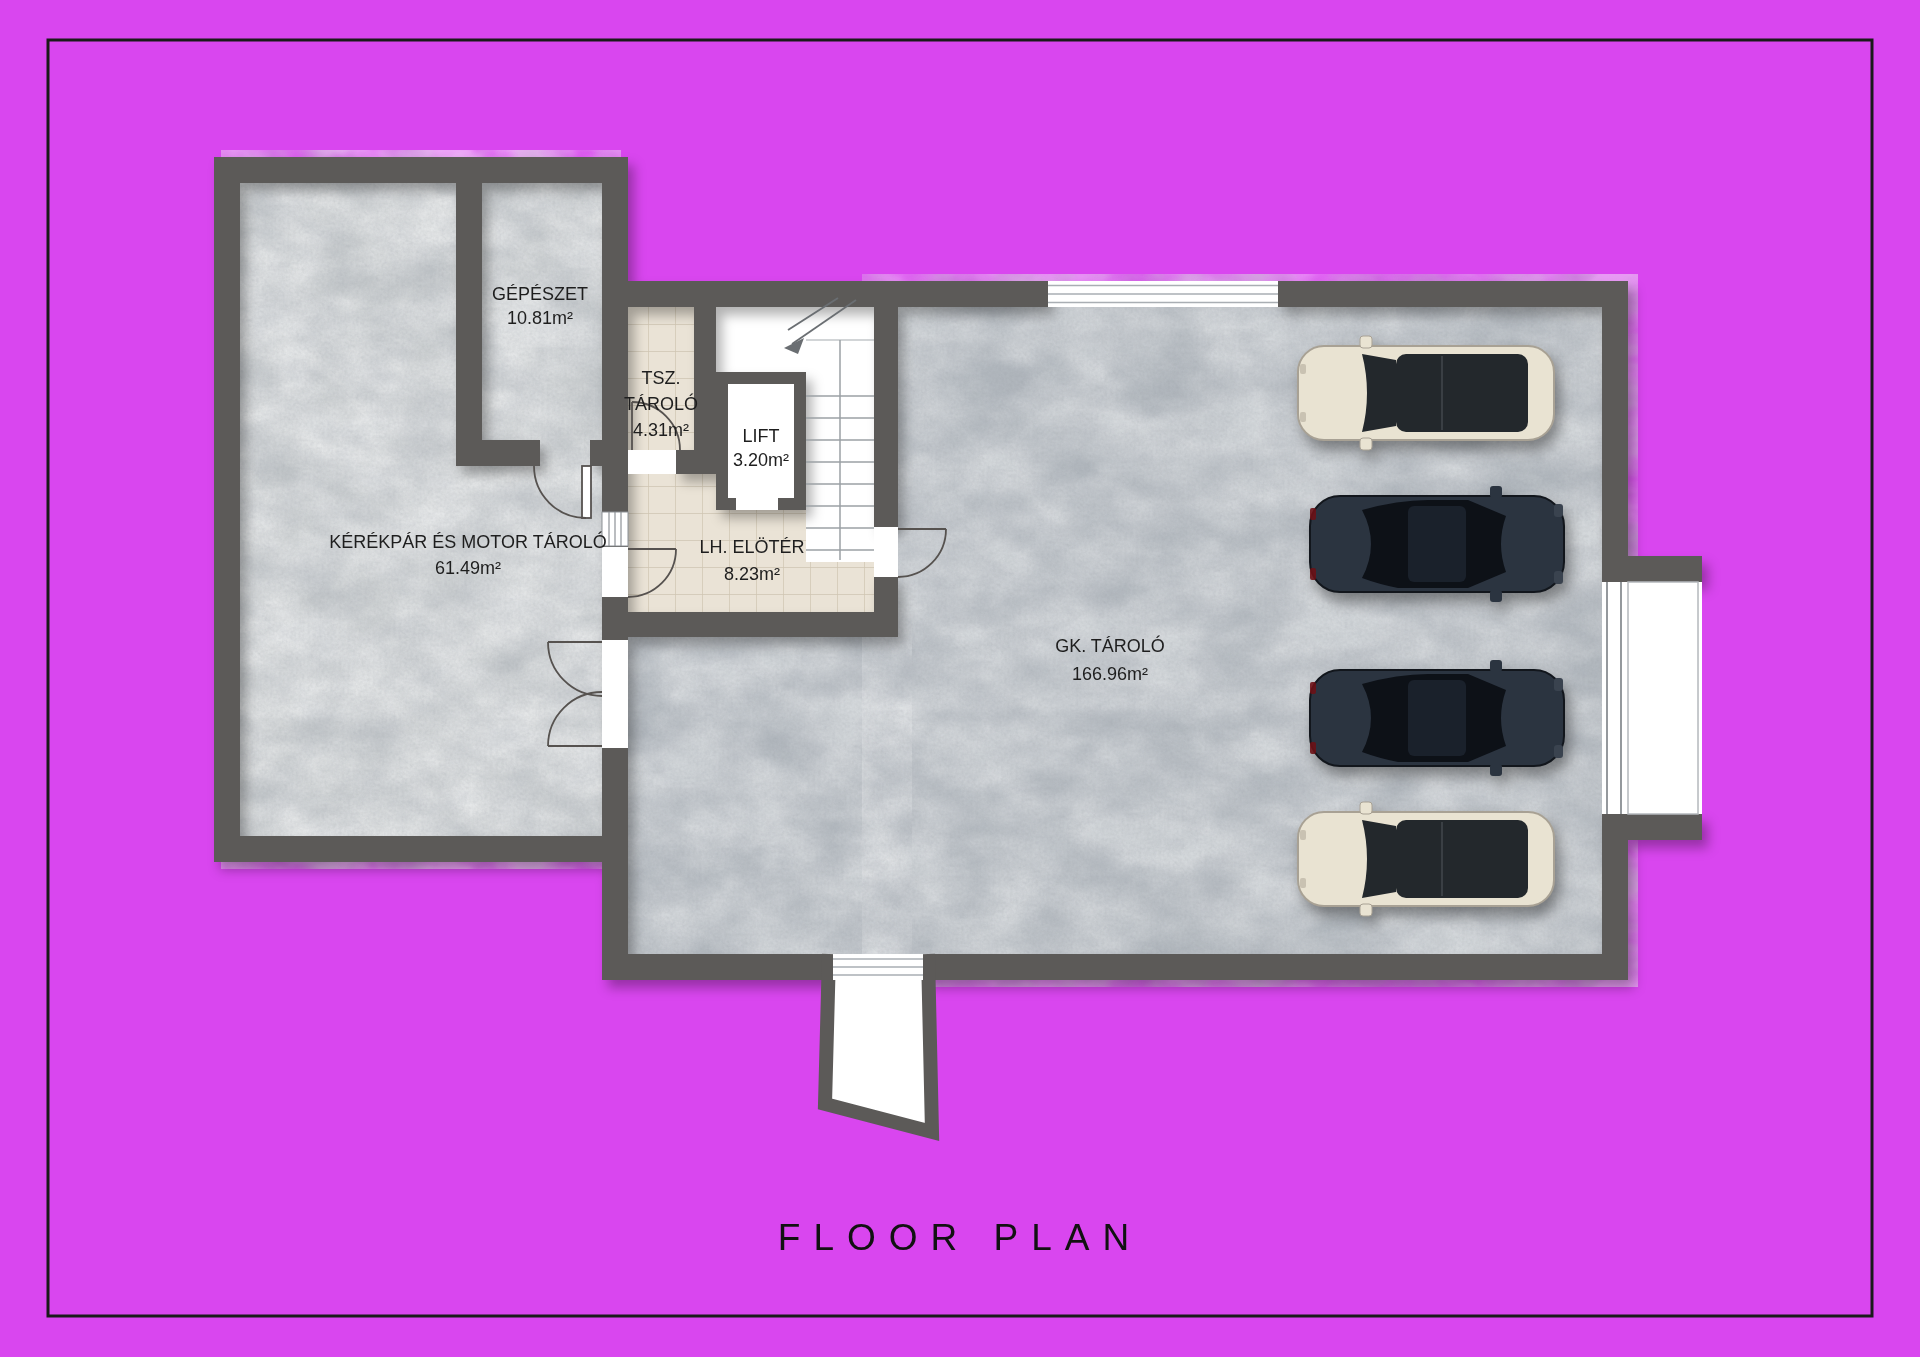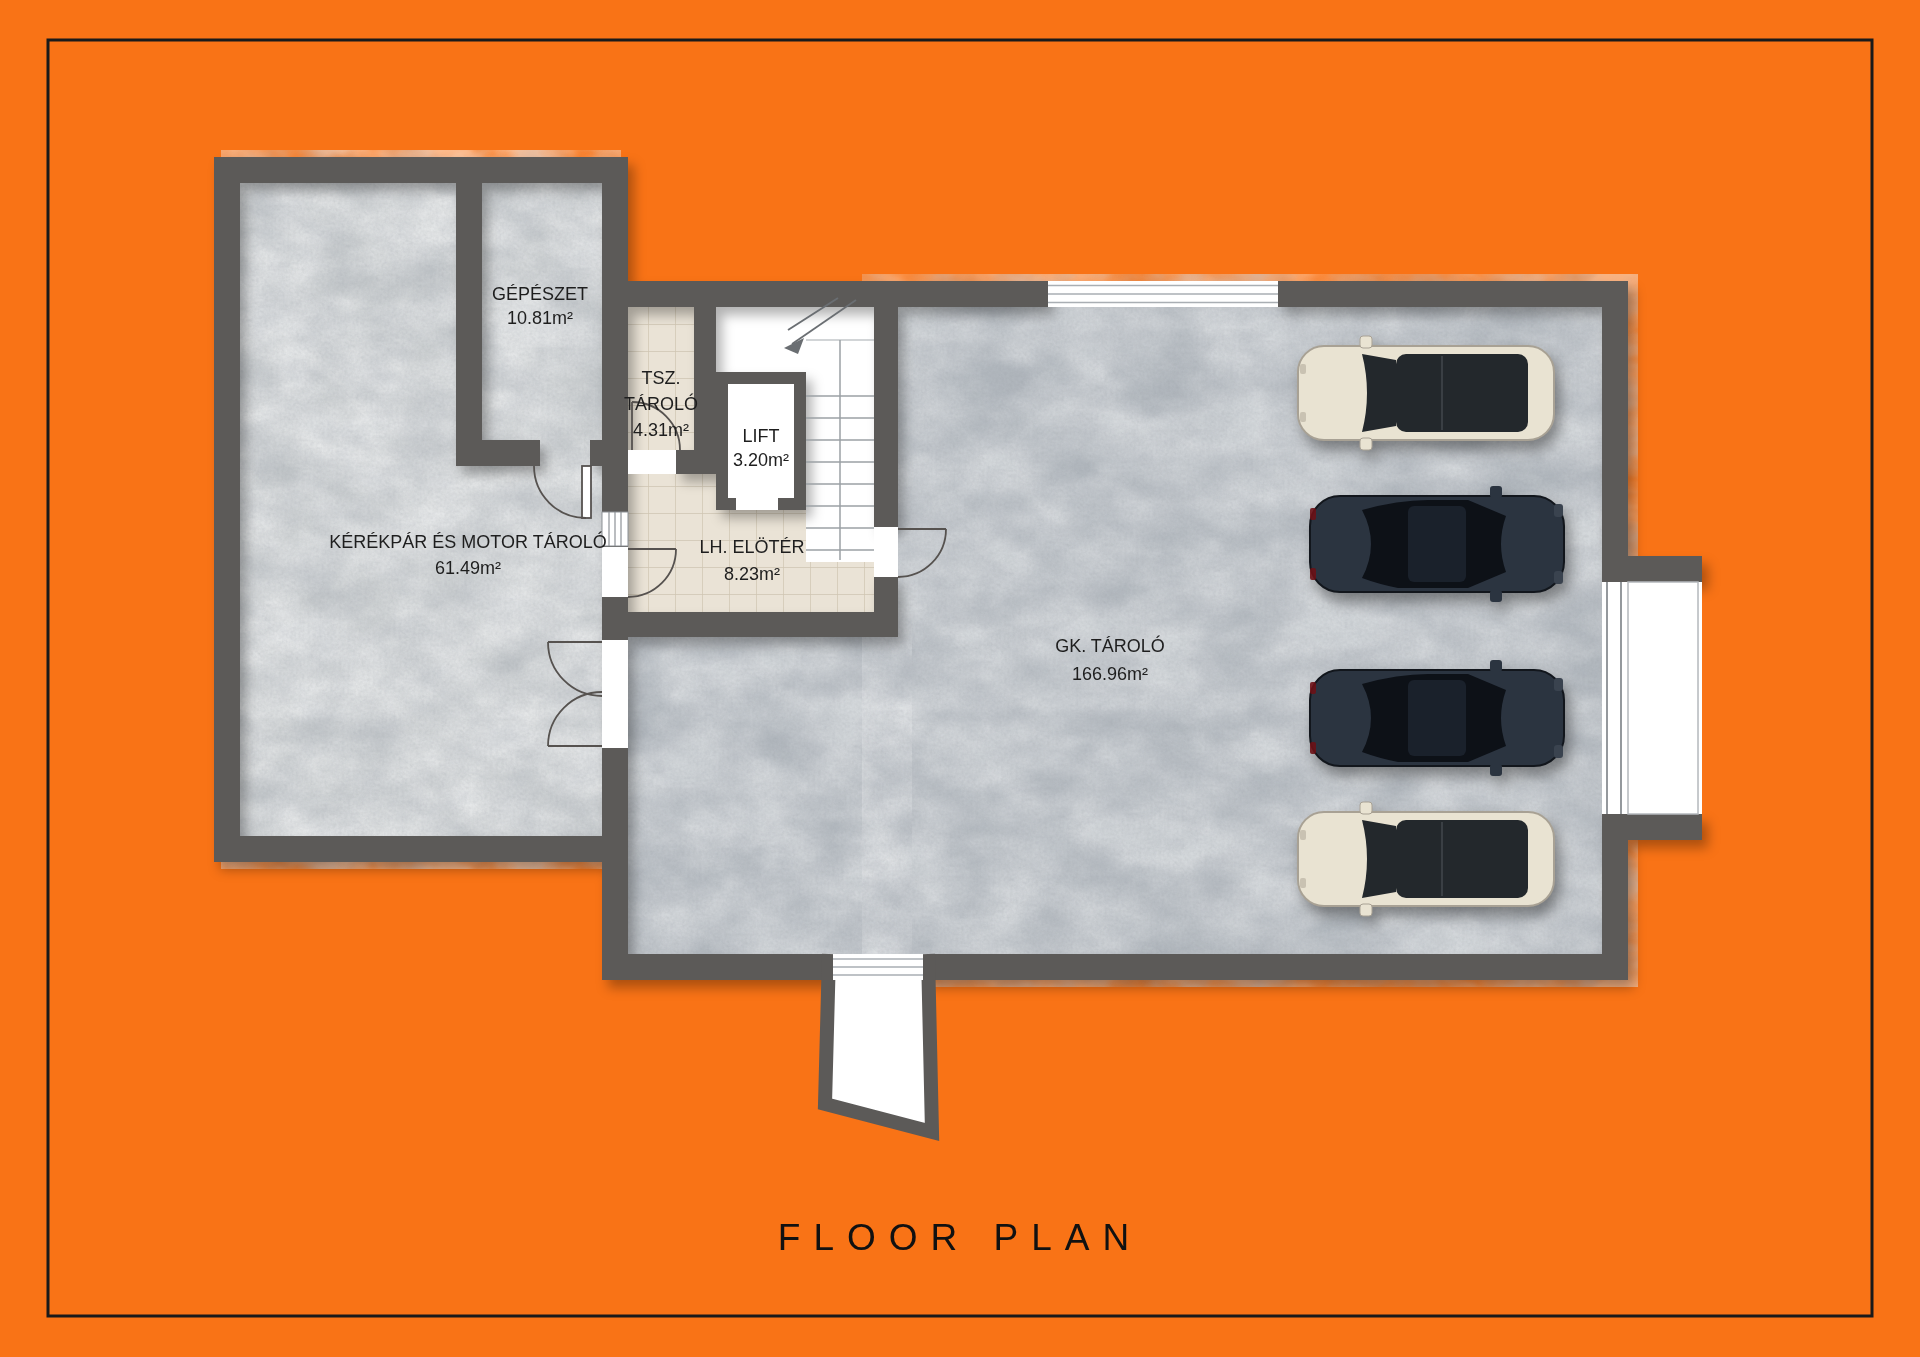--- a/index.html
+++ b/index.html
@@ -1,16 +1,16 @@
 <!DOCTYPE html>
 <html style="--wall: #5c5a58; --concrete-light: #c6cacc; --concrete-mid: #b2b8be; --tile: #eae3d6; --tile-grid: #cfc5b2; --car-cream: #e9e3d2; --car-cream-glass: #23282c; --car-dark: #2b3440; --car-dark-glass: #0d1117;"><head>
 <meta charset="utf-8">
 <style>
   html,body{margin:0;padding:0;background:#ffffff;}
-  .page{position:relative;width:1920px;height:1357px;background:#f97316;overflow:hidden;}
+  .page{position:relative;width:1920px;height:1357px;background:#d946ef;overflow:hidden;}
   svg{display:block;}
   .wall{fill:var(--wall,#5c5a58);}
   .white{fill:#ffffff;}
   .thin{stroke:#a9aeb3;stroke-width:1.5;fill:none;}
   .stair-line{stroke:#9ba0a5;stroke-width:1.5;fill:none;}
   .door-arc{stroke:#56524f;stroke-width:1.8;fill:none;}
   .door-leaf{fill:#ffffff;stroke:#56524f;stroke-width:1.8;}
   .label{font-family:"Liberation Sans",sans-serif;font-size:18px;fill:#1e1e1e;text-anchor:middle;}
   .title-text{font-family:"Liberation Sans",sans-serif;font-size:37px;letter-spacing:13px;fill:#111;text-anchor:middle;}
   .car{filter:drop-shadow(5px 9px 7px rgba(0,0,0,0.38));}

